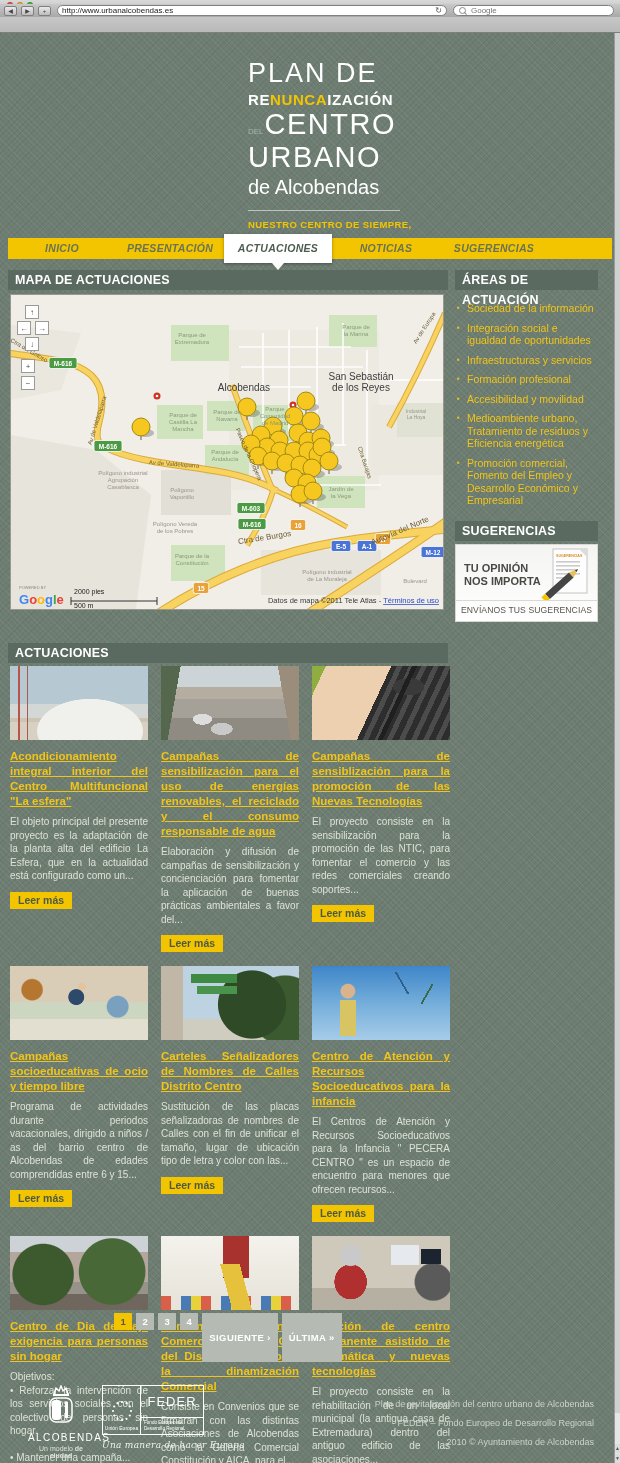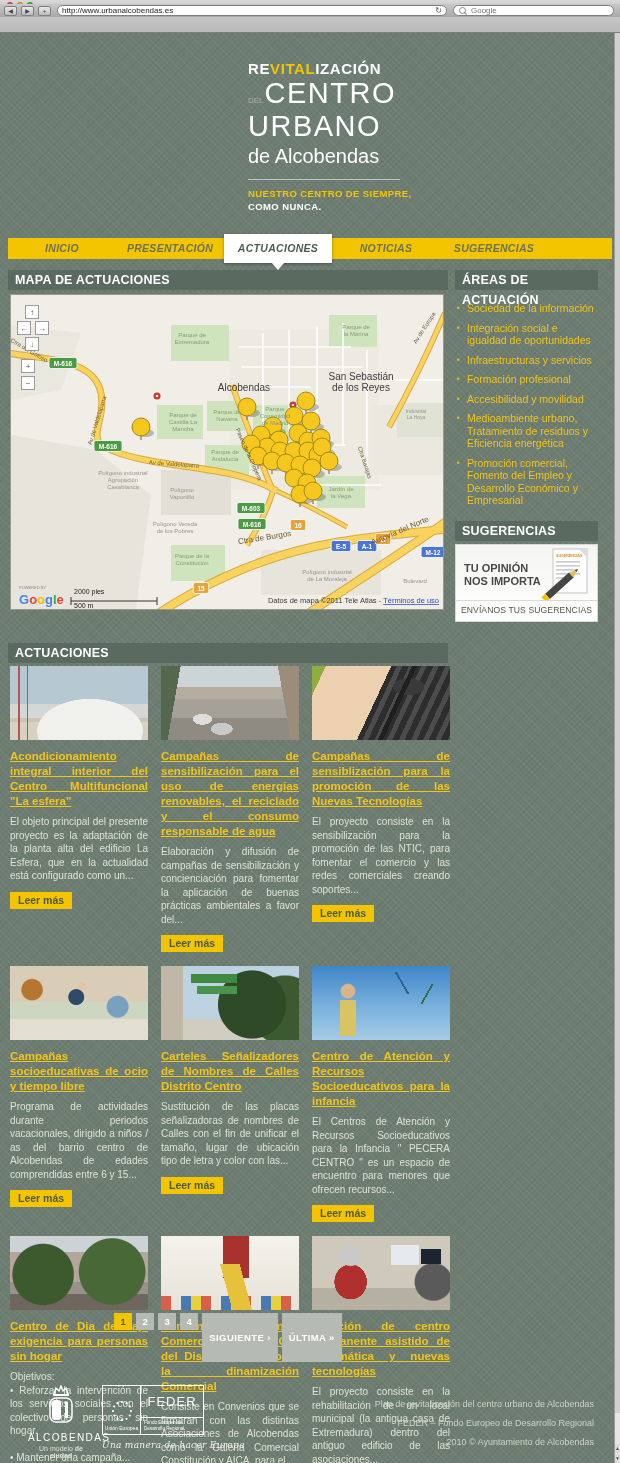--- a/index.html
+++ b/index.html
@@ -181,21 +181,22 @@
     </div>
     <div class="tabbar">
       <div class="tab">Plan de Revitalización Urbano</div>
       <div class="tab-plus">+</div>
     </div>
   </div>
 
   <div class="page">
 
     <div class="logo">
-      <div class="l2"><span>RE</span><span class="hl">VITAL</span><span>IZACIÓN</span></div>
+      <div class="l1">PLAN DE</div>
+      <div class="l2"><span>RE</span><span class="hl">NUNCA</span><span>IZACIÓN</span></div>
       <div class="l3"><span class="small">DEL</span><span>CENTRO</span></div>
       <div class="l4">URBANO</div>
       <div class="l5">de Alcobendas</div>
       <div class="logo-div"></div>
       <div class="t1">NUESTRO CENTRO DE SIEMPRE,</div>
       <div class="t2">COMO NUNCA.</div>
     </div>
 
     <div class="main-nav">
         <div class="nav-item">INICIO</div>

